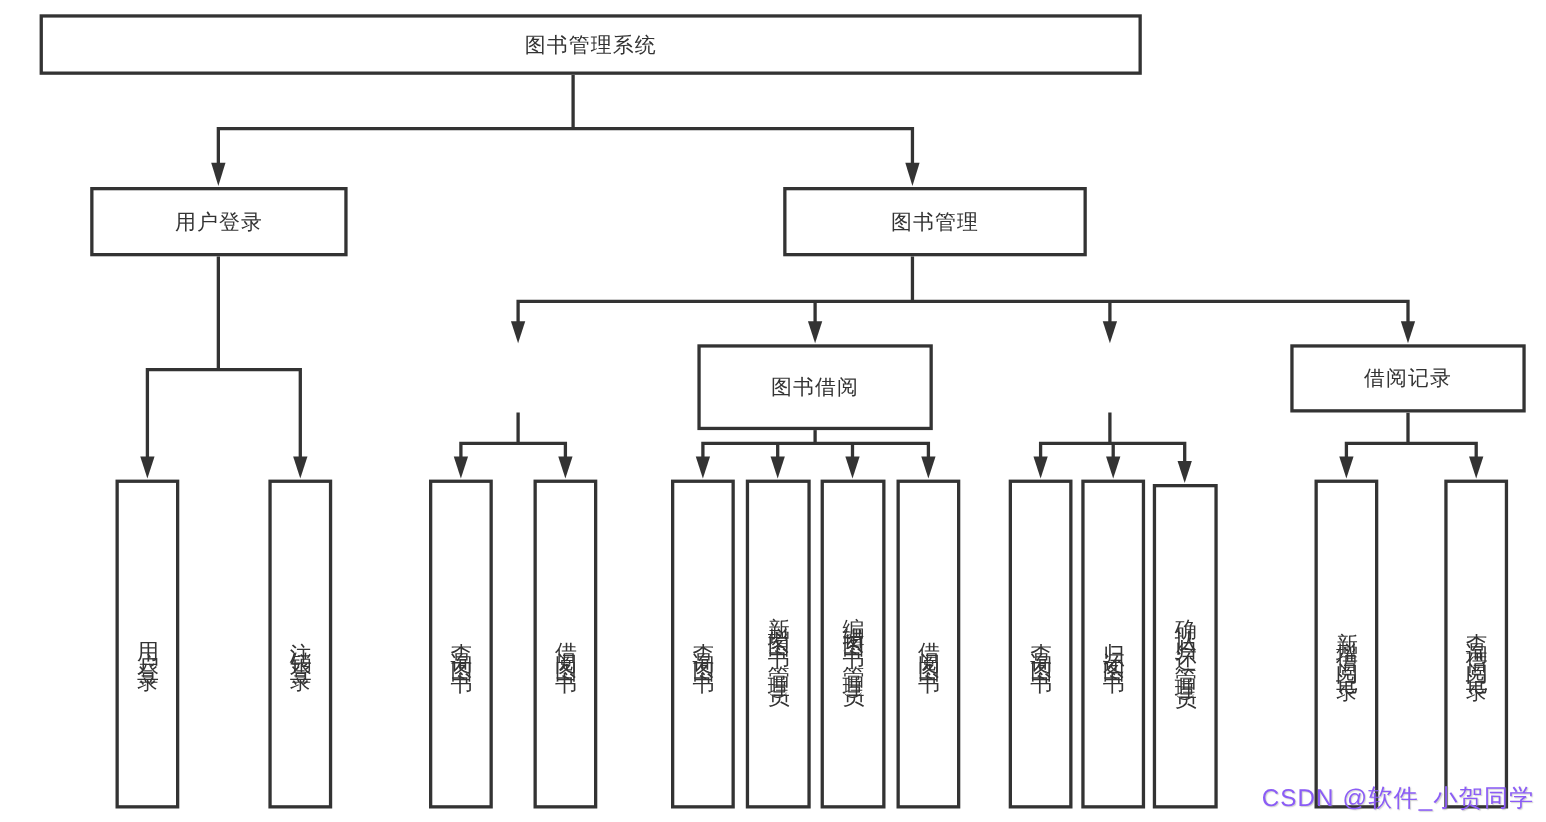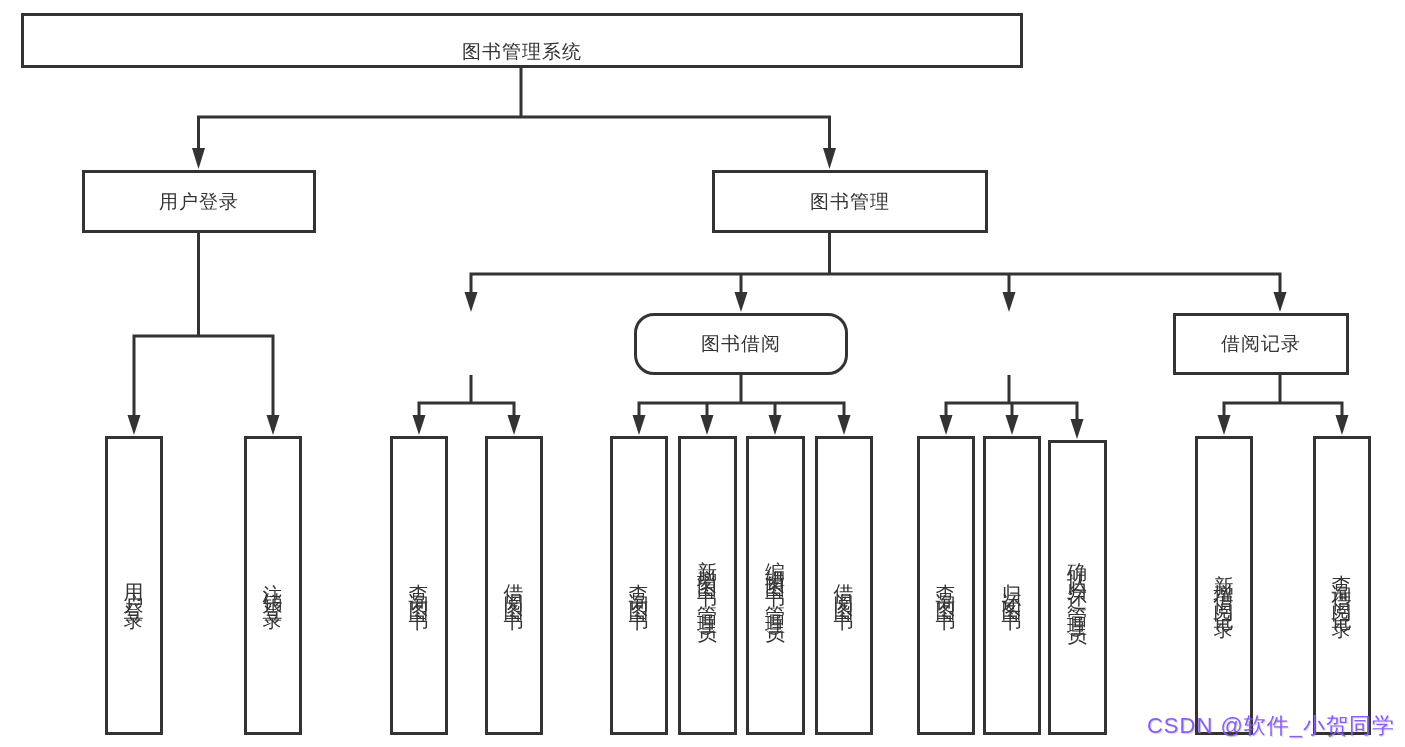--- a/index.html
+++ b/index.html
@@ -94,35 +94,35 @@
 
       <polygon points="939.5,415 952.5,415 946,435"></polygon>
       <polygon points="1005.5,415 1018.5,415 1012,435"></polygon>
       <polygon points="1070.5,419 1083.5,419 1077,439"></polygon>
 
       <polygon points="1217.5,415 1230.5,415 1224,435"></polygon>
       <polygon points="1335.5,415 1348.5,415 1342,435"></polygon>
     </g>
   </svg>
 
-  <div class="node" style="left:21px;top:13px;width:1002px;height:55px;align-items:flex-end;">
+  <div class="node" style="left:36px;top:13px;width:1002px;height:55px;">
     <span>图书管理系统</span>
   </div>
 
   <div class="node" style="left:82px;top:170px;width:234px;height:63px;">
     <span>用户登录</span>
   </div>
   <div class="node" style="left:712px;top:170px;width:276px;height:63px;font-family:Liberation Mono, monospace;">
     <span>图书管理</span>
   </div>
 
-  <div class="node" style="left:634px;top:313px;width:214px;height:62px;border-radius:20px;">
+  <div class="node" style="left:634px;top:313px;width:214px;height:78px;">
     <span>图书借阅</span>
   </div>
-  <div class="node" style="left:1173px;top:313px;width:176px;height:62px;justify-content:center;">
+  <div class="node" style="left:1173px;top:313px;width:214px;height:62px;justify-content:center;">
     <span>借阅记录</span>
   </div>
 
   <div class="vnode" style="left:105px;top:436px;width:58px;height:299px;">
     <span class="vtext">用户登录</span>
   </div>
   <div class="vnode" style="left:244px;top:436px;width:58px;height:299px;">
     <span class="vtext">注销登录</span>
   </div>
 

